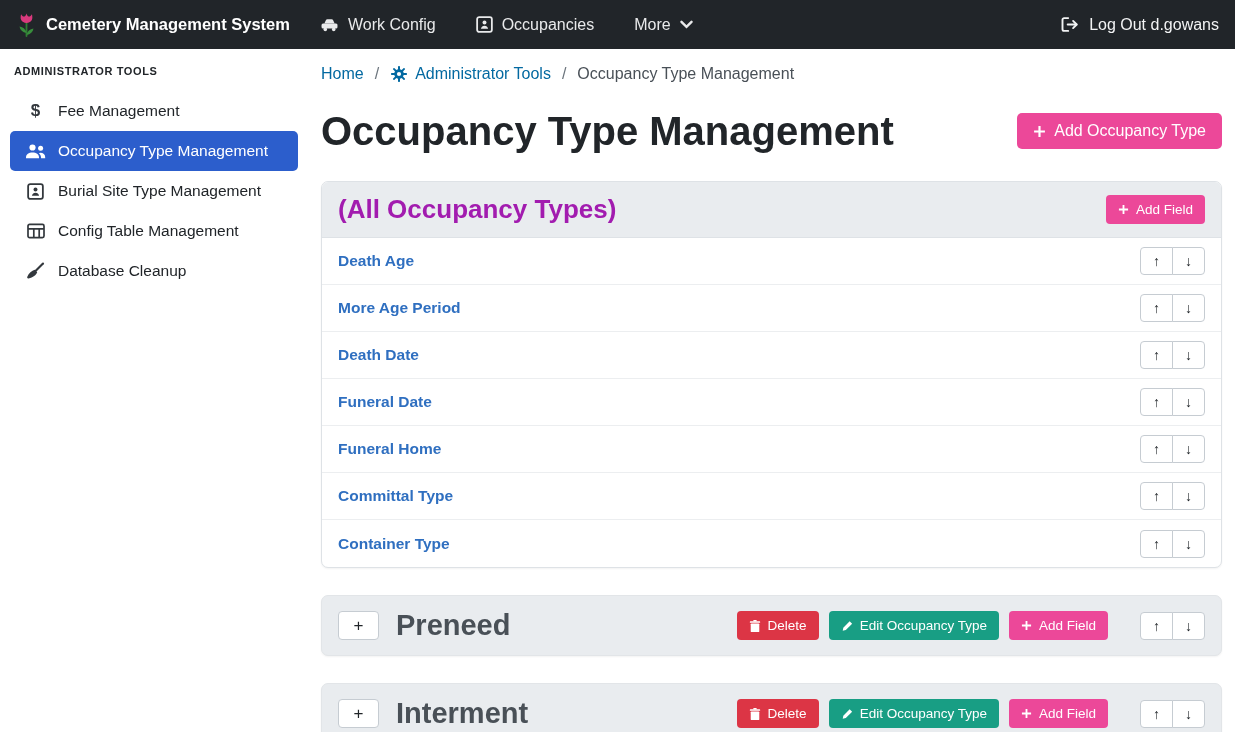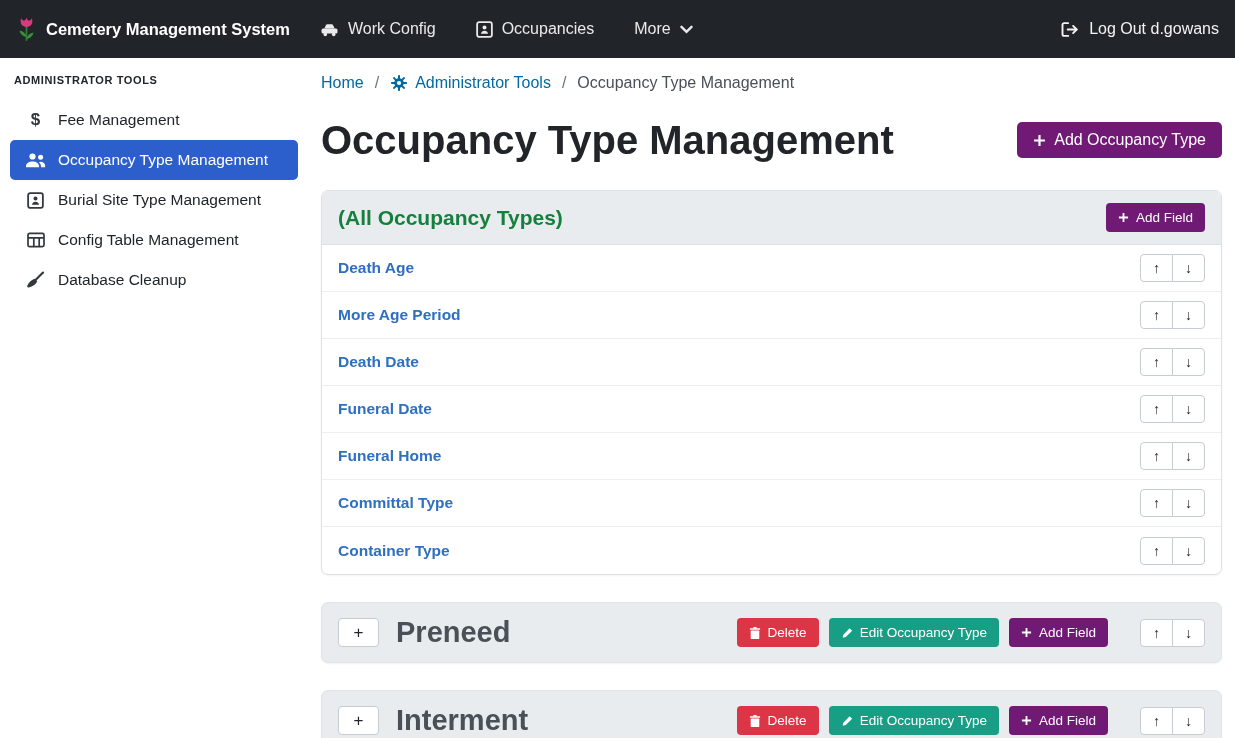--- a/index.html
+++ b/index.html
@@ -6,21 +6,21 @@
   html, body { width: 1235px; height: 738px; overflow: hidden; }
   body {
     font-family: "Liberation Sans", "DejaVu Sans", sans-serif;
     background: #ffffff;
     color: #212529;
   }
   a { text-decoration: none; }
 
   
   .navbar {
-    height: 58px;
+    height: 49px;
     background: #212529;
     display: flex;
     align-items: center;
     padding: 16px 16px;
   }
   .brand {
     display: flex; align-items: center; gap: 9px;
     color: #ffffff; font-weight: 700; font-size: 16.5px; cursor: pointer;
   }
   .nav-links { display: flex; align-items: center; margin-left: 30px; gap: 40px; }
@@ -64,21 +64,21 @@
   .title-row { display: flex; justify-content: space-between; align-items: center; margin-top: 20px; min-height: 56px; }
   .page-title { font-size: 40px; font-weight: 600; color: #212529; }
 
   
   .btn {
     border: none; border-radius: 5px; display: inline-flex; align-items: center; gap: 8px;
     cursor: pointer; font-family: inherit; color: #fff;
   }
   .btn-lg { font-size: 16px; padding: 9px 16px; }
   .btn-sm { font-size: 13.5px; padding: 7px 12px; border-radius: 4px; gap: 7px; }
-  .btn-success { background: #701a75; }
+  .btn-success { background: #ec4899; }
   .btn-danger { background: #dc3545; }
   .btn-teal { background: #189e84; }
 
   .btn-group { display: inline-flex; flex: none; }
   .btn-outline {
     background: #fff; border: 1px solid #c6ccd2; color: #212529;
     font-size: 14px; font-weight: 700; padding: 2px 12px; height: 28px;
     cursor: pointer; font-family: inherit; line-height: 1;
     display: inline-flex; align-items: center;
   }
@@ -88,21 +88,21 @@
   
   .card {
     margin-top: 22px; border: 1px solid #dee2e6; border-radius: 7px;
     box-shadow: 0 1px 2px rgba(0,0,0,.05); overflow: hidden; background: #fff;
   }
   .card-header {
     background: #e9ecef; padding: 12px 16px;
     display: flex; align-items: center; justify-content: space-between;
     border-bottom: 1px solid #dee2e6;
   }
-  .card-title { font-size: 21px; font-weight: 700; color: #15803d; }
+  .card-title { font-size: 26px; font-weight: 700; color: #a21caf; }
   .field-row {
     display: flex; align-items: center; justify-content: space-between;
     padding: 9px 16px; min-height: 47px; border-bottom: 1px solid #eceef0;
   }
   .field-row:last-child { border-bottom: none; }
   .field-link { color: #2f6fc0; font-weight: 700; font-size: 15.5px; cursor: pointer; }
 
   
   .section-bar {
     margin-top: 27px; background: #e9ecef; border: 1px solid #e2e5e8; border-radius: 7px;

